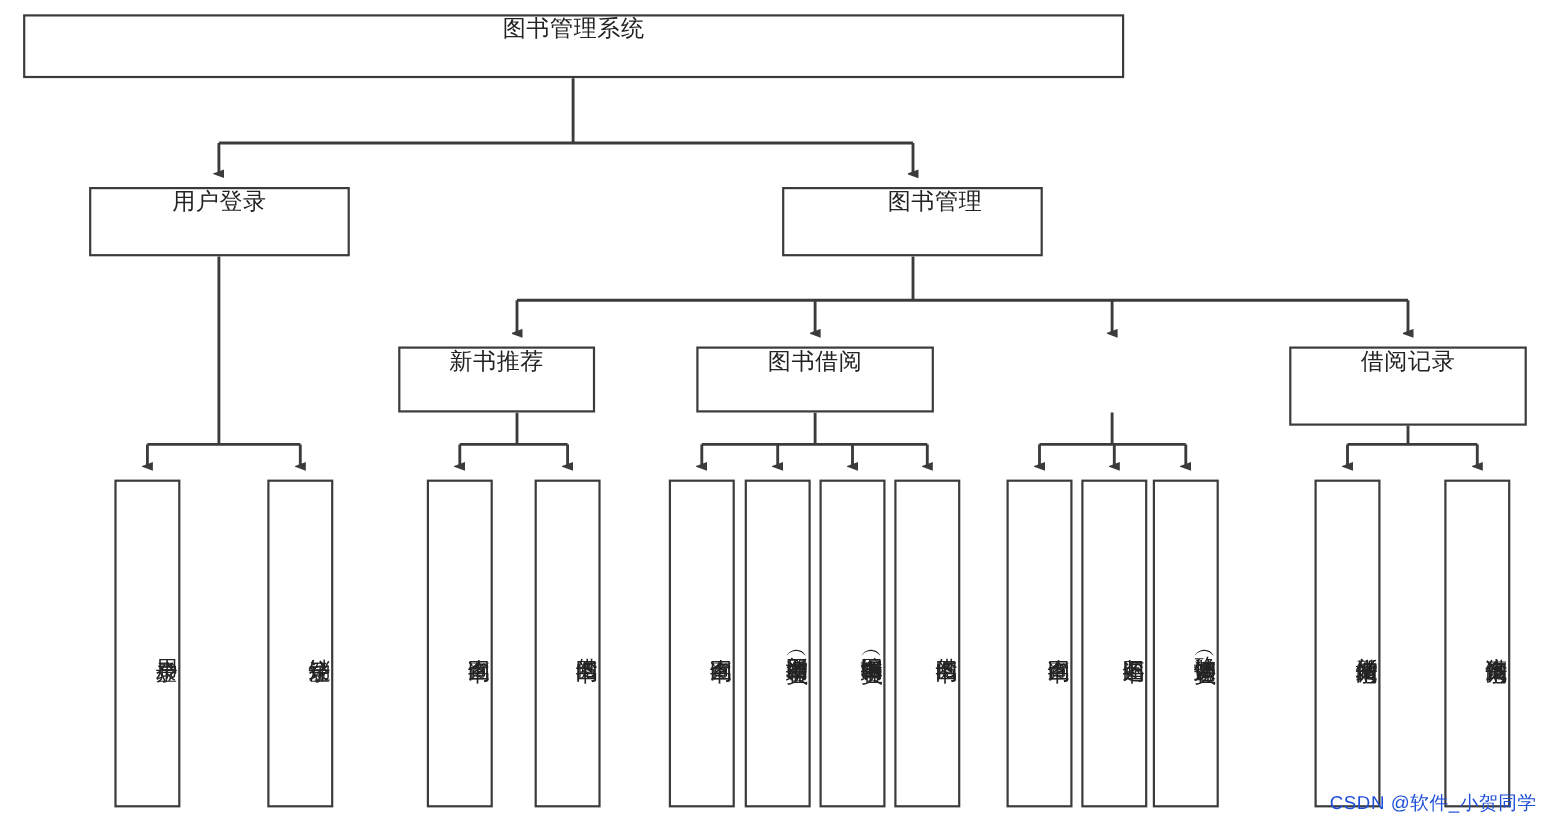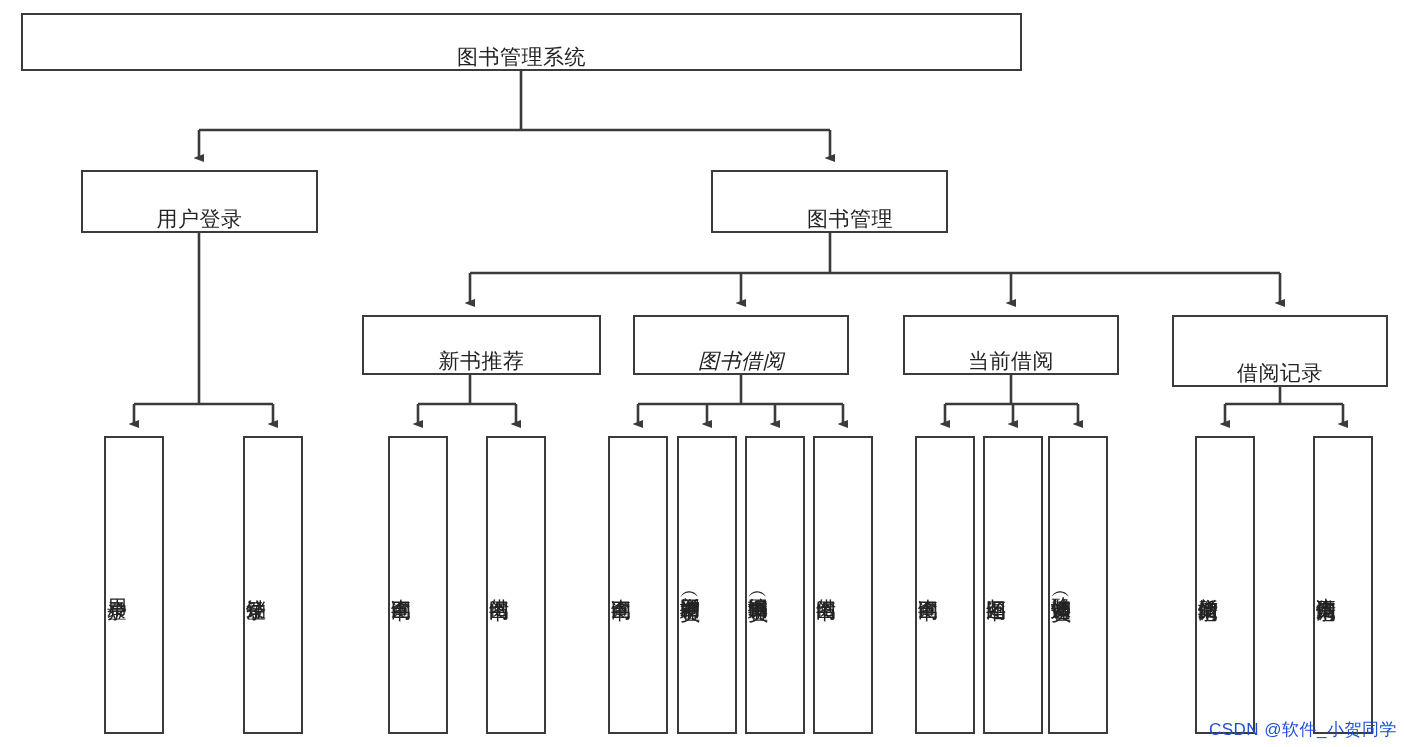--- a/index.html
+++ b/index.html
@@ -16,21 +16,21 @@
     height: 747px;
     background: #ffffff;
     overflow: hidden;
   }
   .node {
     position: absolute;
     box-sizing: border-box;
     border: 2px solid #3b3b3b;
     background: #ffffff;
     display: flex;
-    align-items: flex-end;
+    align-items: flex-start;
     justify-content: center;
     color: #232323;
     line-height: 1.12;
   }
   .node.horiz {
     font-size: 21px;
     letter-spacing: 0.5px;
   }
   .node.vert {
     writing-mode: vertical-rl;
@@ -122,28 +122,25 @@
     <span class="label">图书管理系统</span>
   </div>
 
   <div class="node horiz" style="left:81px; top:170px; width:237px; height:63px;">
     <span class="label">用户登录</span>
   </div>
   <div class="node horiz" style="left:711px; top:170px; width:237px; height:63px;padding-left:41px;">
     <span class="label">图书管理</span>
   </div>
 
-  <div class="node horiz" style="left:362px; top:315px; width:239px; height:60px;">
+  <div class="node horiz" style="left:362px; top:315px; width:179px; height:60px;">
     <span class="label">新书推荐</span>
   </div>
-  <div class="node horiz" style="left:633px; top:315px; width:216px; height:60px;font-style:italic;">
+  <div class="node horiz" style="left:633px; top:315px; width:216px; height:60px;">
     <span class="label">图书借阅</span>
-  </div>
-  <div class="node horiz" style="left:903px; top:315px; width:216px; height:60px;">
-    <span class="label">当前借阅</span>
   </div>
   <div class="node horiz" style="left:1172px; top:315px; width:216px; height:72px;">
     <span class="label">借阅记录</span>
   </div>
 
   <div class="node vert" style="left:104px; top:436px; width:60px; height:298px;">
     <span class="label">用户登录</span>
   </div>
   <div class="node vert" style="left:243px; top:436px; width:60px; height:298px;">
     <span class="label">注销登录</span>

